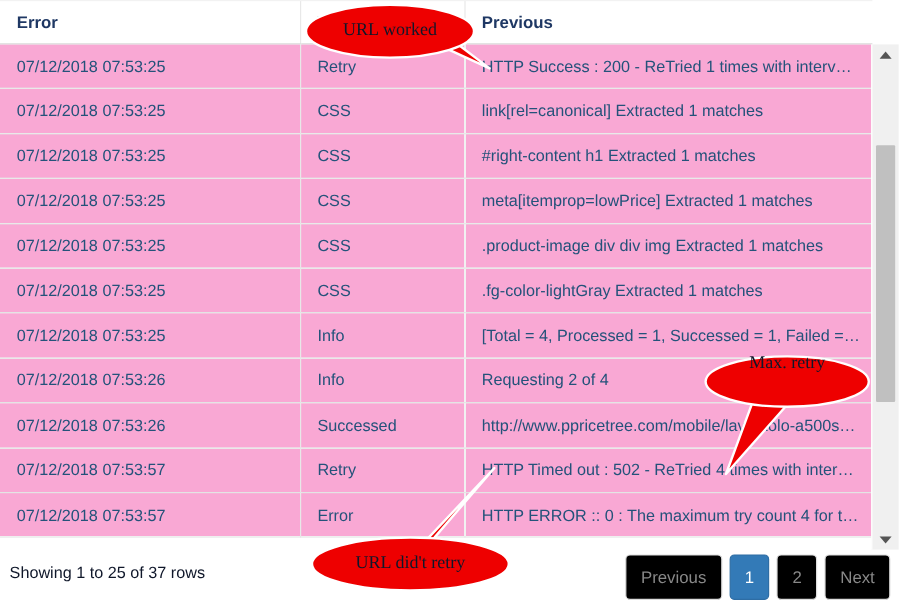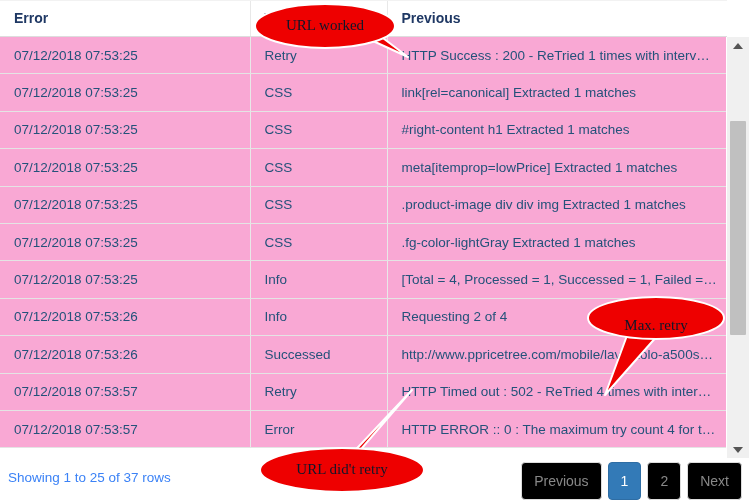--- a/index.html
+++ b/index.html
@@ -129,21 +129,21 @@
     left: 0;
     top: 459px;
     width: 749px;
     height: 45px;
   }
   .footer-info {
     position: absolute;
     left: 8px;
     top: 11px;
     font-size: 13.5px;
-    color: #3b82f6;
+    color: #0f172a;
     white-space: nowrap;
   }
 
   .pagination {
     position: absolute;
     right: 7px;
     top: 3px;
     display: flex;
     gap: 6px;
   }
@@ -300,21 +300,21 @@
     <div class="callout-text" style="left:0; top:16px; width:144px;">URL worked</div>
   </div>
 
   <div class="callout" id="callout-max-retry">
     <svg width="175" height="102" viewBox="0 0 175 102">
       <g>
         <path d="M 62 27 L 35 100 L 88 40 Z" fill="#ee0000" stroke="#ffffff" stroke-width="2" stroke-linejoin="round"></path>
         <ellipse cx="86" cy="23" rx="68" ry="21" fill="#ee0000" stroke="#ffffff" stroke-width="2"></ellipse>
       </g>
     </svg>
-    <div class="callout-text" style="left:18px; top:22px; width:136px;font-family:Liberation Serif, serif;">Max. retry</div>
+    <div class="callout-text" style="left:18px; top:0; width:136px;font-family:Liberation Serif, serif;">Max. retry</div>
   </div>
 
   <div class="callout" id="callout-url-failed">
     <svg width="200" height="112" viewBox="0 0 200 112">
       <g>
         <path d="M 86 72 L 154 0 L 104 58 Z" fill="#ee0000" stroke="#ffffff" stroke-width="2" stroke-linejoin="round"></path>
         <ellipse cx="84" cy="80" rx="82" ry="22" fill="#ee0000" stroke="#ffffff" stroke-width="2"></ellipse>
       </g>
     </svg>
     <div class="callout-text" style="left:2px; top:71px; width:164px;">URL did't retry</div>

